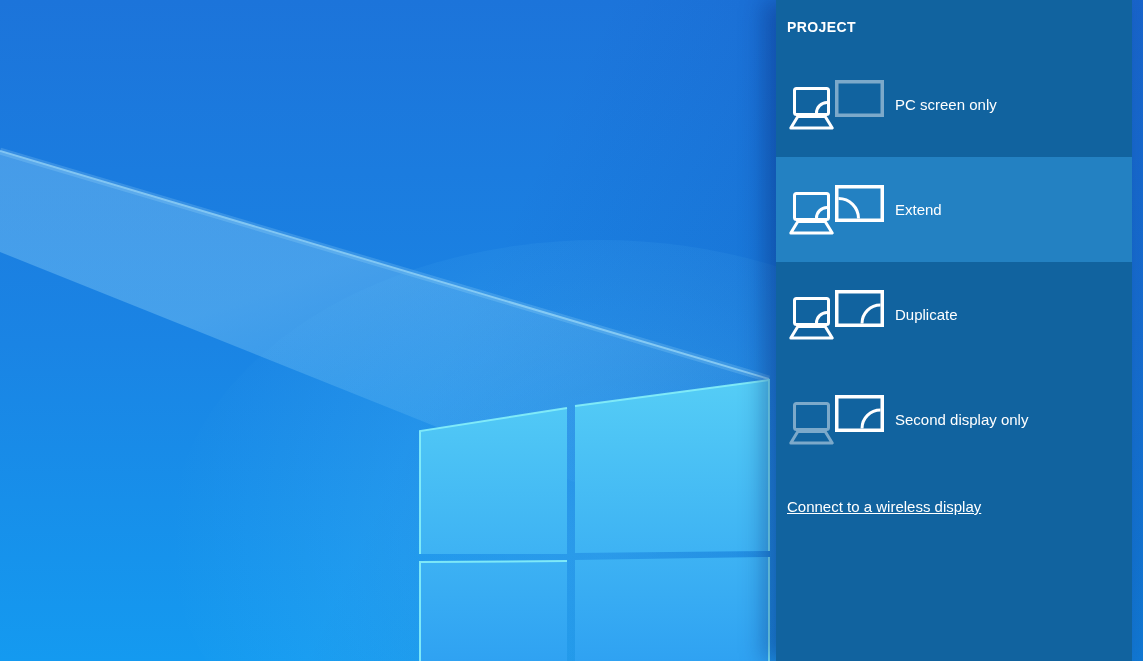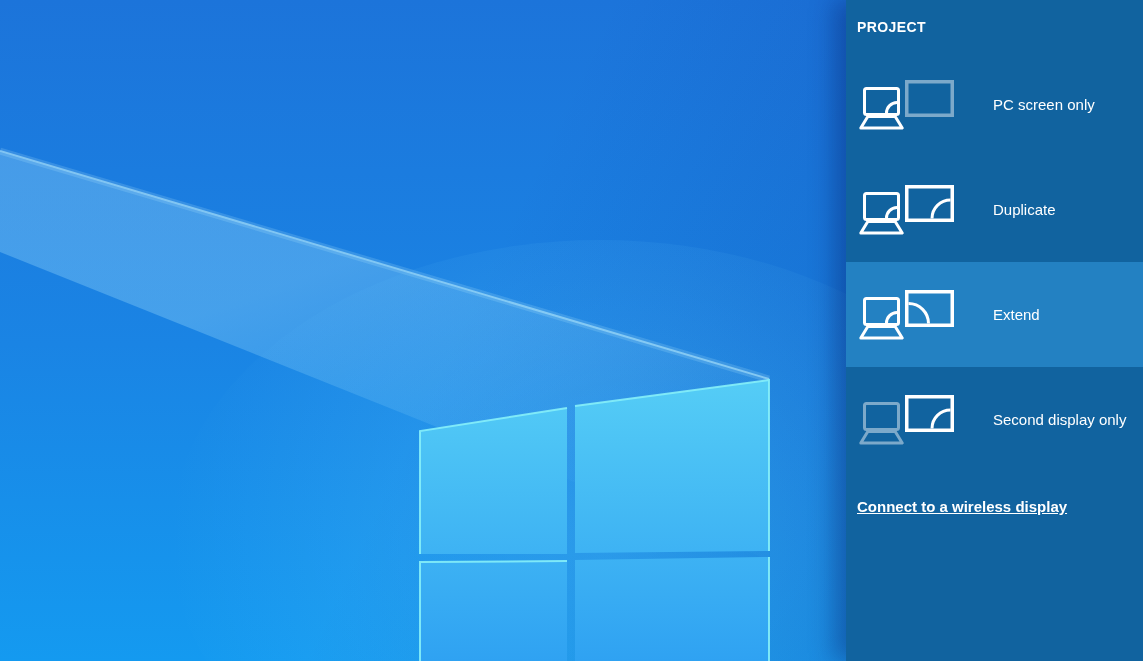--- a/index.html
+++ b/index.html
@@ -18,22 +18,22 @@
     inset: 0;
     background:
       linear-gradient(115deg, rgba(10,40,140,0) 42%, rgba(10,40,140,0.30) 96%),
       linear-gradient(180deg, #1c74da 0%, #1a84e4 52%, #149af0 100%);
   }
   .wallpaper svg { position: absolute; inset: 0; display: block; }
 
   
   .panel {
     position: absolute;
-    top: 0; right: 0;
-    width: 297px;
+    top: 0; right: 11px;
+    width: 356px;
     height: 661px;
     background: var(--panel-bg, #11639f);
     color: var(--panel-text, #fff);
     box-shadow: -12px 0 22px rgba(5, 35, 110, 0.40);
   }
   .panel-title {
     margin: 0;
     padding: 19px 0 0 11px;
     font-size: 14px;
     font-weight: bold;
@@ -41,36 +41,34 @@
     line-height: 17px;
   }
   .options { margin-top: 16px; }
   .option {
     display: flex;
     align-items: center;
     height: 105px;
     padding-left: 13px;
     box-sizing: border-box;
     cursor: pointer;
-    gap: 28px;
   }
   .option.selected { background: var(--panel-selected, #2381c2); }
   .icons { position: relative; width: 96px; height: 50px; flex: 0 0 auto; }
   .icon-laptop  { position: absolute; left: 0;  top: 7px;  color: #fff; }
   .icon-monitor { position: absolute; left: 46px; top: 0;  color: #fff; }
   .dim { opacity: 0.45; }
   .option-label { margin-left: 10px; font-size: 15px; line-height: 19px; }
   .wireless-link {
     display: inline-block;
     margin: 26px 0 8px 11px;
     font-size: 15px;
     color: var(--panel-text, #fff);
     text-decoration: underline;
     cursor: pointer;
-    font-weight: bold;
   }
 </style>
 </head>
 <body>
 
 <div class="screen">
 
   <div class="wallpaper">
     <svg width="1143" height="661" viewBox="0 0 1143 661">
       <defs>
@@ -121,48 +119,48 @@
             <path d="M38 15.5 A10.5 10.5 0 0 0 27.5 26" stroke="currentColor" stroke-width="3"></path>
             <path d="M1.8 41 L8.8 29.5 H36.2 L43.2 41 Z" stroke="currentColor" stroke-width="3" stroke-linejoin="round"></path>
           </svg>
           <svg class="icon-monitor dim" width="49" height="39" viewBox="0 0 49 39" fill="none">
             <rect x="1.75" y="1.75" width="45.5" height="33.5" stroke="currentColor" stroke-width="3.5"></rect>
           </svg>
         </div>
         <span class="option-label">PC screen only</span>
       </div>
 
+      <div class="option selected">
+        <div class="icons">
+          <svg class="icon-laptop" width="45" height="43" viewBox="0 0 45 43" fill="none">
+            <rect x="5.5" y="1.5" width="34" height="26" rx="2" stroke="currentColor" stroke-width="3"></rect>
+            <path d="M38 15.5 A10.5 10.5 0 0 0 27.5 26" stroke="currentColor" stroke-width="3"></path>
+            <path d="M1.8 41 L8.8 29.5 H36.2 L43.2 41 Z" stroke="currentColor" stroke-width="3" stroke-linejoin="round"></path>
+          </svg>
+          <svg class="icon-monitor" width="49" height="39" viewBox="0 0 49 39" fill="none">
+            <rect x="1.75" y="1.75" width="45.5" height="33.5" stroke="currentColor" stroke-width="3.5"></rect>
+            <path d="M3.5 13.5 A20 20 0 0 1 23.5 33.5" stroke="currentColor" stroke-width="3"></path>
+          </svg>
+        </div>
+        <span class="option-label">Extend</span>
+      </div>
+
       <div class="option">
         <div class="icons">
           <svg class="icon-laptop" width="45" height="43" viewBox="0 0 45 43" fill="none">
             <rect x="5.5" y="1.5" width="34" height="26" rx="2" stroke="currentColor" stroke-width="3"></rect>
             <path d="M38 15.5 A10.5 10.5 0 0 0 27.5 26" stroke="currentColor" stroke-width="3"></path>
             <path d="M1.8 41 L8.8 29.5 H36.2 L43.2 41 Z" stroke="currentColor" stroke-width="3" stroke-linejoin="round"></path>
           </svg>
           <svg class="icon-monitor" width="49" height="39" viewBox="0 0 49 39" fill="none">
             <rect x="1.75" y="1.75" width="45.5" height="33.5" stroke="currentColor" stroke-width="3.5"></rect>
             <path d="M45.5 15 A18.5 18.5 0 0 0 27 33.5" stroke="currentColor" stroke-width="3"></path>
           </svg>
         </div>
         <span class="option-label">Duplicate</span>
-      </div>
-
-      <div class="option selected">
-        <div class="icons">
-          <svg class="icon-laptop" width="45" height="43" viewBox="0 0 45 43" fill="none">
-            <rect x="5.5" y="1.5" width="34" height="26" rx="2" stroke="currentColor" stroke-width="3"></rect>
-            <path d="M38 15.5 A10.5 10.5 0 0 0 27.5 26" stroke="currentColor" stroke-width="3"></path>
-            <path d="M1.8 41 L8.8 29.5 H36.2 L43.2 41 Z" stroke="currentColor" stroke-width="3" stroke-linejoin="round"></path>
-          </svg>
-          <svg class="icon-monitor" width="49" height="39" viewBox="0 0 49 39" fill="none">
-            <rect x="1.75" y="1.75" width="45.5" height="33.5" stroke="currentColor" stroke-width="3.5"></rect>
-            <path d="M3.5 13.5 A20 20 0 0 1 23.5 33.5" stroke="currentColor" stroke-width="3"></path>
-          </svg>
-        </div>
-        <span class="option-label">Extend</span>
       </div>
 
       <div class="option">
         <div class="icons">
           <svg class="icon-laptop dim" width="45" height="43" viewBox="0 0 45 43" fill="none">
             <rect x="5.5" y="1.5" width="34" height="26" rx="2" stroke="currentColor" stroke-width="3"></rect>
             <path d="M1.8 41 L8.8 29.5 H36.2 L43.2 41 Z" stroke="currentColor" stroke-width="3" stroke-linejoin="round"></path>
           </svg>
           <svg class="icon-monitor" width="49" height="39" viewBox="0 0 49 39" fill="none">
             <rect x="1.75" y="1.75" width="45.5" height="33.5" stroke="currentColor" stroke-width="3.5"></rect>

